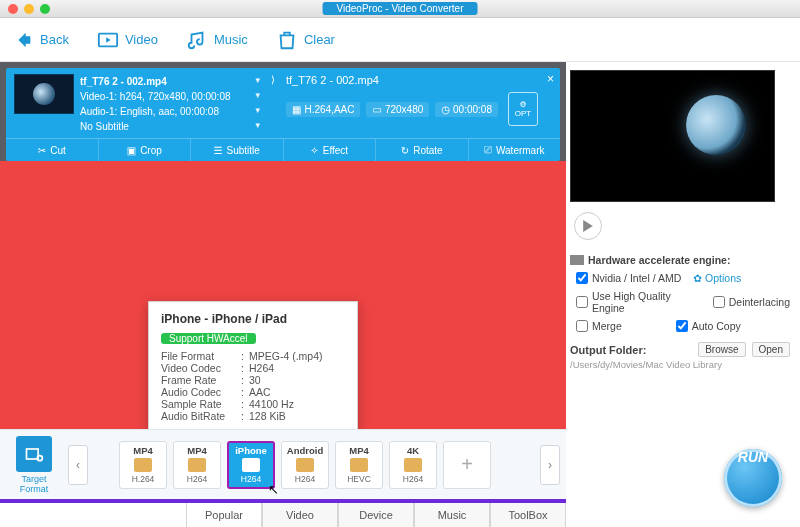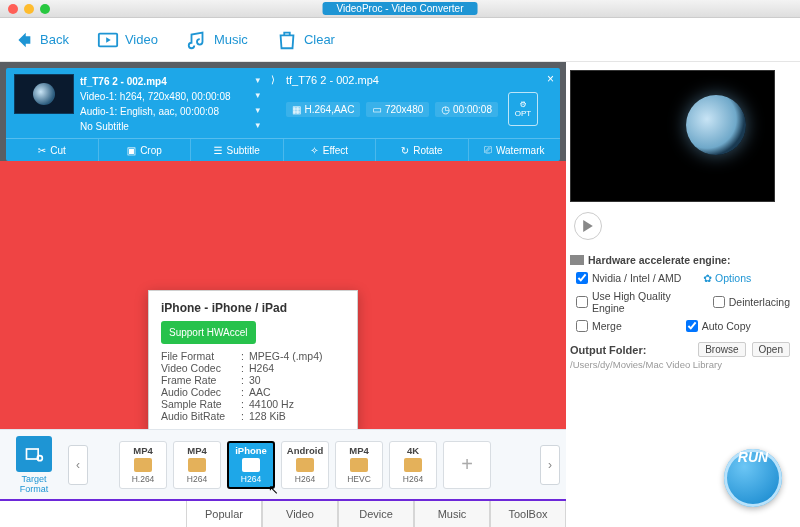--- a/index.html
+++ b/index.html
@@ -40,54 +40,54 @@
 .editrow { display:flex; border-top:1px solid rgba(255,255,255,.25); }
 .ebtn { flex:1; text-align:center; padding:5px 0; font-size:10px; display:flex; align-items:center; justify-content:center; gap:4px; cursor:pointer; border-right:1px solid rgba(255,255,255,.2); }
 .ebtn:last-child { border-right:none; }
 
 
 .filler { flex:1; background:#ef4444; position:relative; }
 
 
 .popover { position:absolute; left:148px; bottom:-2px; width:210px; background:#fff; border:1px solid #d0d0d0; box-shadow:0 3px 12px rgba(0,0,0,.25); padding:10px 12px 8px; font-size:10.5px; color:#555; }
 .popover h4 { font-size:12px; color:#333; margin-bottom:6px; font-weight:600; }
-.hwpill { display:inline-block; background:#27c24c; color:#fff; padding:6px 8px; border-radius:3px; font-size:10px; margin-bottom:6px; }
+.hwpill { display:inline-block; background:#27c24c; color:#fff; padding:0 8px; border-radius:3px; font-size:10px; margin-bottom:6px; }
 .poprow { display:flex; }
 .poprow .k { width:80px; }
 .poprow .c { width:8px; }
 
 
 .fstrip { height:70px; background:#f5f8fb; border-top:1px solid #e0e6ec; display:flex; align-items:center; padding:0 6px; gap:6px; position:relative; }
 .tgtfmt { width:56px; text-align:center; font-size:9px; color:#1e95d4; }
 .tgtfmt .tfico { width:36px; height:36px; background:#1e95d4; margin:0 auto 2px; border-radius:3px; display:flex; align-items:center; justify-content:center; }
 .navarr { width:20px; height:40px; border:1px solid #d0d6dc; background:#fff; border-radius:3px; display:flex; align-items:center; justify-content:center; color:#888; cursor:pointer; font-size:12px; }
 .fmts { display:flex; gap:6px;margin-left:25px; }
 .fmt { width:48px; height:48px; background:#fff; border:1px solid #d8dde2; border-radius:3px; display:flex; flex-direction:column; align-items:center; justify-content:center; font-size:8.5px; color:#666; cursor:pointer; position:relative; }
 .fmt .top { font-weight:600; color:#444; font-size:9.5px; }
 .fmt .ico { width:18px; height:14px; margin:2px 0; background:#e4b15a; border-radius:2px; }
-.fmt.sel { border:2px solid #000000; background:#1ea7e8; color:#fff; }
+.fmt.sel { border:2px solid #a21caf; background:#1ea7e8; color:#fff; }
 .fmt.sel .top { color:#fff; }
 .fmt.sel .ico { background:#fff; }
 .fmt.add { font-size:20px; color:#aaa; }
 .cursor-ptr { position:absolute; left:268px; top:52px; font-size:13px; color:#000; pointer-events:none; }
 
 
-.btabs { height:28px; display:flex; border-top:2px solid #6d28d9; }
+.btabs { height:28px; display:flex; border-top:4px solid #6d28d9; }
 .btabs .sp { width:186px; }
 .btab { width:76px; border:1px solid #d6d6d6; border-top:none; border-bottom:none; font-size:11px; color:#555; display:flex; align-items:center; justify-content:center; cursor:pointer; background:#f7f7f7; }
 .btab.act { background:#fff; font-weight:500; }
 
 
 .preview { width:205px; height:132px; background:#000; border:1px solid #333; position:relative; margin-bottom:6px; }
 .moon { position:absolute; right:28px; top:24px; width:60px; height:60px; border-radius:50%; background:radial-gradient(circle at 35% 40%, #c8e4f5 0%, #6fa8c9 55%, #1a3a52 70%); box-shadow:0 0 18px rgba(120,180,220,.5); }
 .playbtn { width:28px; height:28px; border:1px solid #ccc; border-radius:50%; display:flex; align-items:center; justify-content:center; margin:4px 0 8px 4px; cursor:pointer; color:#888; background:#fff; }
 .opts { font-size:10.5px; color:#444; }
 .opthdr { display:flex; align-items:center; gap:4px; font-weight:600; margin:6px 0; }
 .opthdr .chip { width:14px; height:10px; background:#888; }
-.optline { display:flex; align-items:center; gap:22px; margin:6px 0 6px 6px; }
+.optline { display:flex; align-items:center; gap:12px; margin:6px 0 6px 6px; }
 .chk { display:flex; align-items:center; gap:4px; }
 .chk input { width:12px; height:12px; }
 .optbtn { color:#1e95d4; display:flex; align-items:center; gap:3px; cursor:pointer; }
 .outf { margin-top:10px; }
 .outf-row { display:flex; align-items:center; justify-content:space-between; font-size:11px; }
 .outf-btns { display:flex; gap:6px; }
 .minibtn { border:1px solid #ccc; background:#f7f7f7; padding:1px 6px; font-size:10px; border-radius:2px; cursor:pointer; }
 .outpath { font-size:9.5px; color:#999; margin-top:2px; }
 
 .runbtn { position:absolute; right:18px; bottom:20px; width:58px; height:58px; border-radius:50%; background:radial-gradient(circle at 35% 30%, #6cc6f5, #0a7fc8); box-shadow:inset 0 0 0 3px #b8e2fb, 0 2px 6px rgba(0,0,0,.3); display:flex; justify-content:center; color:#fff; font-weight:700; font-size:14px; font-style:italic; cursor:pointer; }

